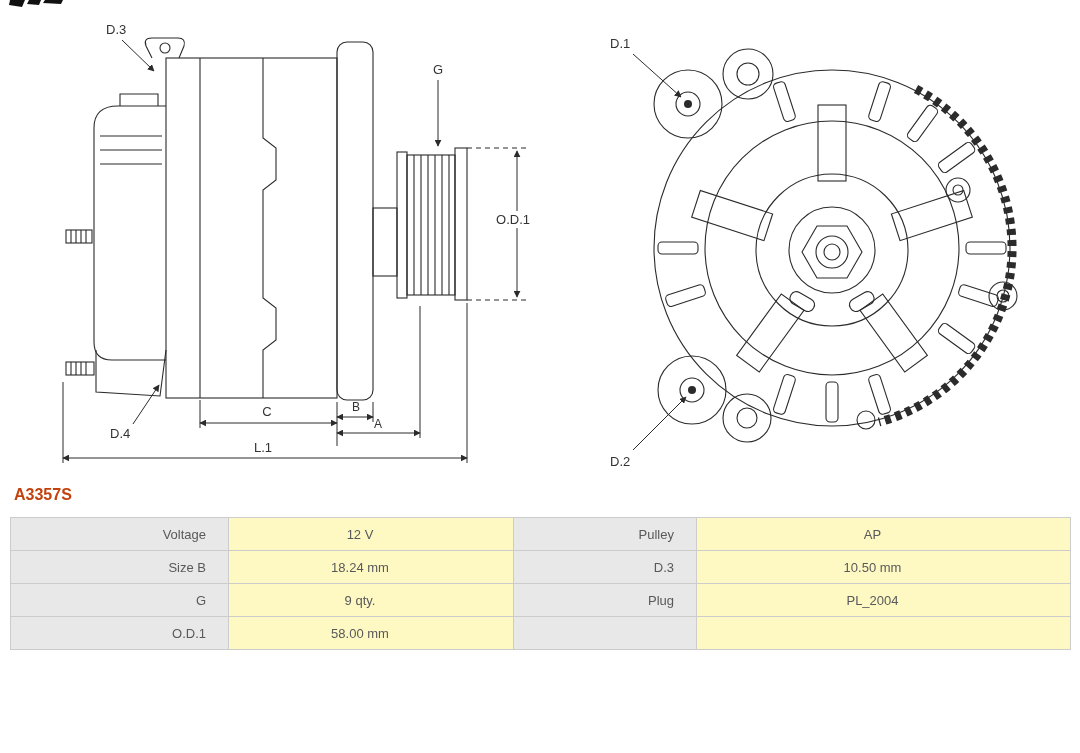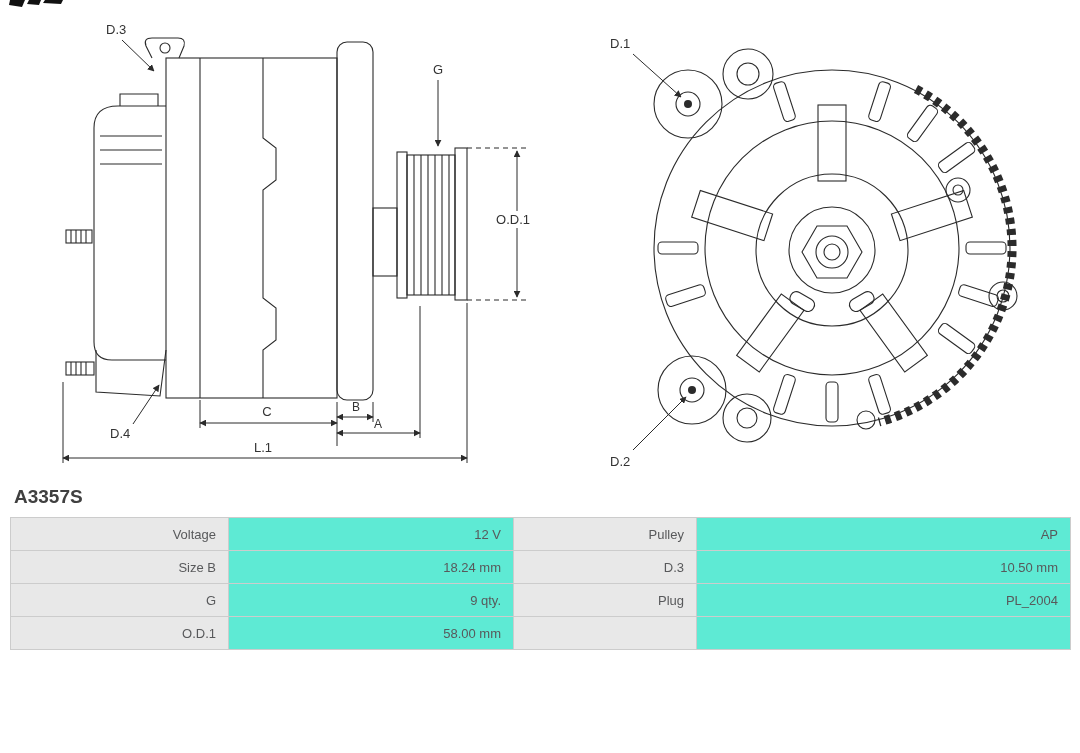--- a/index.html
+++ b/index.html
@@ -14,33 +14,33 @@
   }
   .diagram text{fill:#333;stroke:none;font:13px "Liberation Sans",sans-serif;}
   .diagram text.small{font-size:12px;}
   .diagram .fill-dark{fill:#2b2b2b;stroke:none;}
   .diagram .fill-white{fill:#ffffff;stroke:none;}
   .diagram .dash{stroke-dasharray:5 4;}
   .diagram .teeth{stroke-dasharray:6 5;stroke-width:9;}
   .diagram .dim{stroke-width:1;}
   .part-number{
     position:absolute;top:486px;left:14px;
-    color:#404040;font-weight:bold;font-size:19px;
+    color:#c2410c;font-weight:bold;font-size:16px;
   }
   table.spec{
     position:absolute;top:517px;left:10px;width:1060px;
     border-collapse:collapse;table-layout:fixed;
     font-size:13px;color:#58595b;
   }
   table.spec td{
     border:1px solid #cccccc;height:32px;
-    padding:0 12px 0 0;text-align:right;overflow:hidden;white-space:nowrap;
+    padding:0 22px 0 0;text-align:right;overflow:hidden;white-space:nowrap;
   }
   table.spec td.lbl{background:#e8e8e8;}
-  table.spec td.val{background:#5eead4;}
+  table.spec td.val{background:#fef9c3;text-align:center;}
 </style>
 </head>
 <body>
 
 <div>
 
   <svg class="logo-frag" width="60" height="10" viewBox="0 0 60 10">
     <path d="M2,0 L17,0 L14,7 L1,5 Z" fill="#111"></path>
     <path d="M21,0 L33,0 L31,5 L19,4 Z" fill="#111"></path>
     <path d="M37,0 L55,0 L53,4 L35,3 Z" fill="#111"></path>

